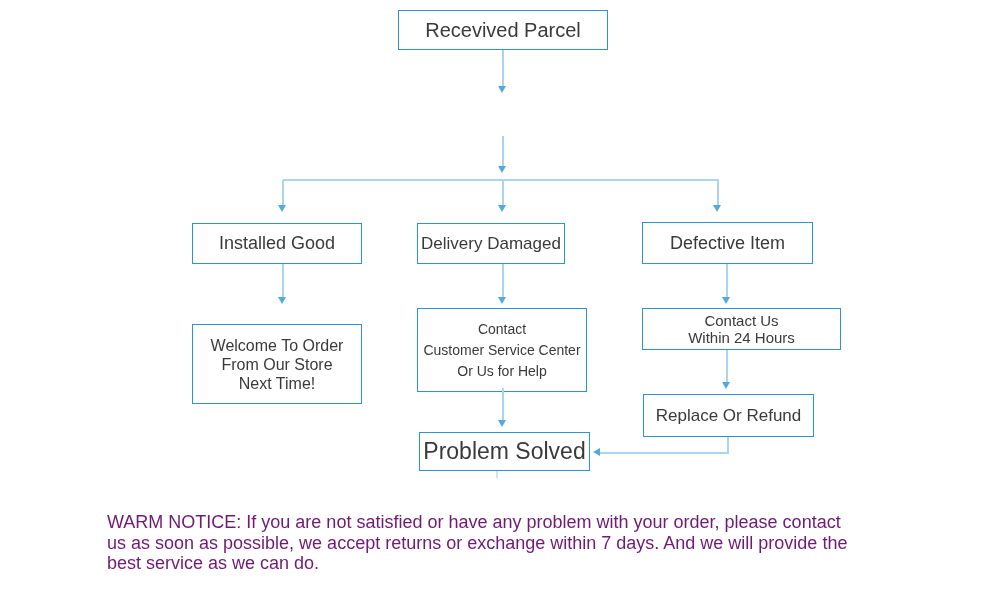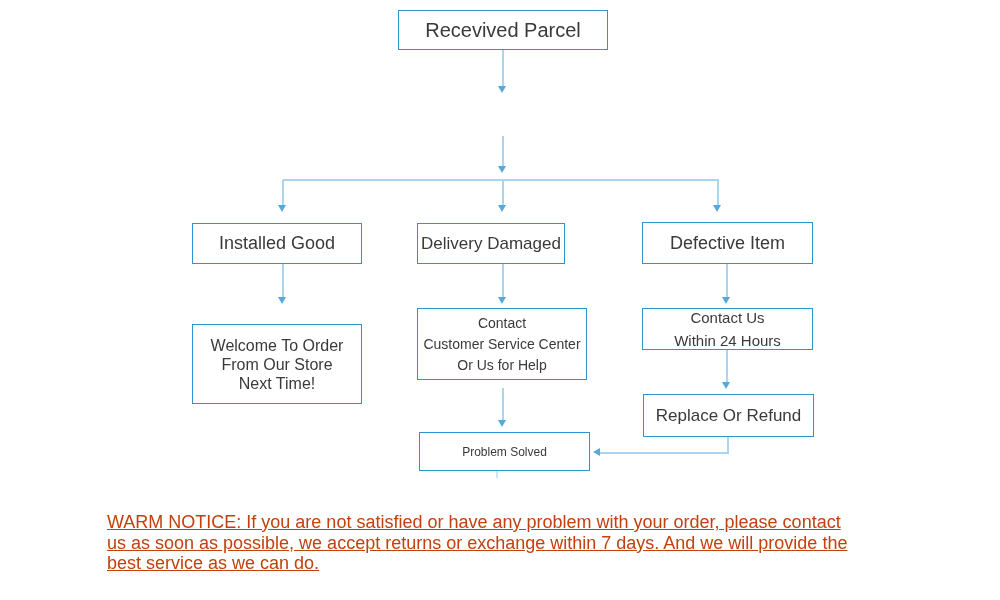--- a/index.html
+++ b/index.html
@@ -24,21 +24,21 @@
     border-left:4.5px solid transparent;border-right:4.5px solid transparent;
     border-top:7px solid #55A9DD;
   }
   .arr-left{
     position:absolute;width:0;height:0;
     border-top:4.5px solid transparent;border-bottom:4.5px solid transparent;
     border-right:7px solid #55A9DD;
   }
   .notice{
     position:absolute;left:107px;top:512px;width:840px;
-    font-size:18px;line-height:20.5px;color:#c2410c;text-decoration:underline;
+    font-size:18px;line-height:20.5px;color:#701a75;
   }
 </style>
 </head>
 <body>
 
 <div class="stage">
 
   <div class="box" style="left:398px;top:10px;width:210px;height:40px;font-size:20px;">
     <span>Recevived Parcel</span>
   </div>
@@ -72,44 +72,44 @@
   <div class="line vline" style="left:502px;top:264px;height:33px;"></div>
   <div class="arr-down" style="left:498px;top:297px;"></div>
   <div class="line vline" style="left:726px;top:264px;height:33px;"></div>
   <div class="arr-down" style="left:722px;top:297px;"></div>
 
   <div class="box" style="left:192px;top:324px;width:170px;height:80px;font-size:16px;line-height:19px;">
     <span>Welcome To Order</span>
     <span>From Our Store</span>
     <span>Next Time!</span>
   </div>
-  <div class="box" style="left:417px;top:308px;width:170px;height:72px;font-size:14px;line-height:21px;">
+  <div class="box" style="left:417px;top:308px;width:170px;height:84px;font-size:14px;line-height:21px;">
     <span>Contact</span>
     <span>Customer Service Center</span>
     <span>Or Us for Help</span>
   </div>
-  <div class="box" style="left:642px;top:308px;width:171px;height:42px;font-size:15px;line-height:17px;justify-content:space-between;">
+  <div class="box" style="left:642px;top:308px;width:199px;height:42px;font-size:15px;line-height:17px;">
     <span>Contact Us</span>
     <span>Within 24 Hours</span>
   </div>
 
   <div class="line vline" style="left:726px;top:350px;height:32px;"></div>
   <div class="arr-down" style="left:722px;top:382px;"></div>
   <div class="line vline" style="left:502px;top:388px;height:32px;"></div>
   <div class="arr-down" style="left:498px;top:420px;"></div>
 
   <div class="box" style="left:643px;top:394px;width:171px;height:43px;font-size:17px;">
     <span>Replace Or Refund</span>
   </div>
 
   <div class="line vline" style="left:727px;top:437px;height:17px;"></div>
   <div class="line hline" style="left:600px;top:452px;width:128px;"></div>
   <div class="arr-left" style="left:593px;top:448px;"></div>
 
-  <div class="box" style="left:419px;top:432px;width:171px;height:39px;font-size:12px;">
+  <div class="box" style="left:419px;top:432px;width:171px;height:39px;font-size:23px;">
     <span>Problem Solved</span>
   </div>
   <div class="line vline" style="left:496px;top:471px;height:7px;background:#CBE5F5;"></div>
 
   <div class="notice">
     <div>WARM NOTICE: If you are not satisfied or have any problem with your order, please contact</div>
     <div>us as soon as possible, we accept returns or exchange  within 7 days. And we will provide the</div>
     <div>best service as we can do.</div>
   </div>
 

